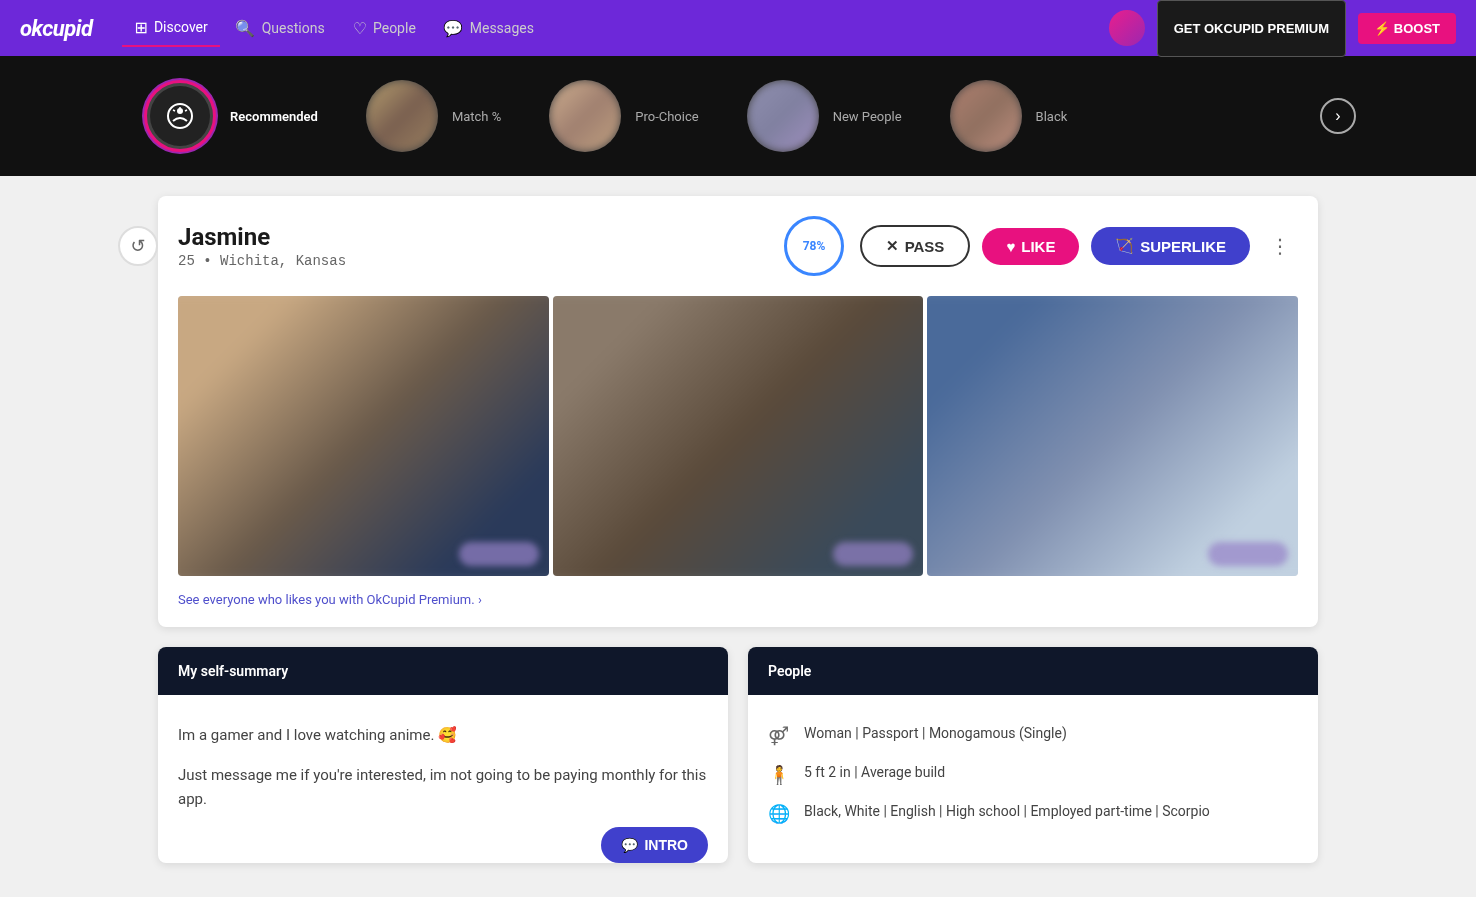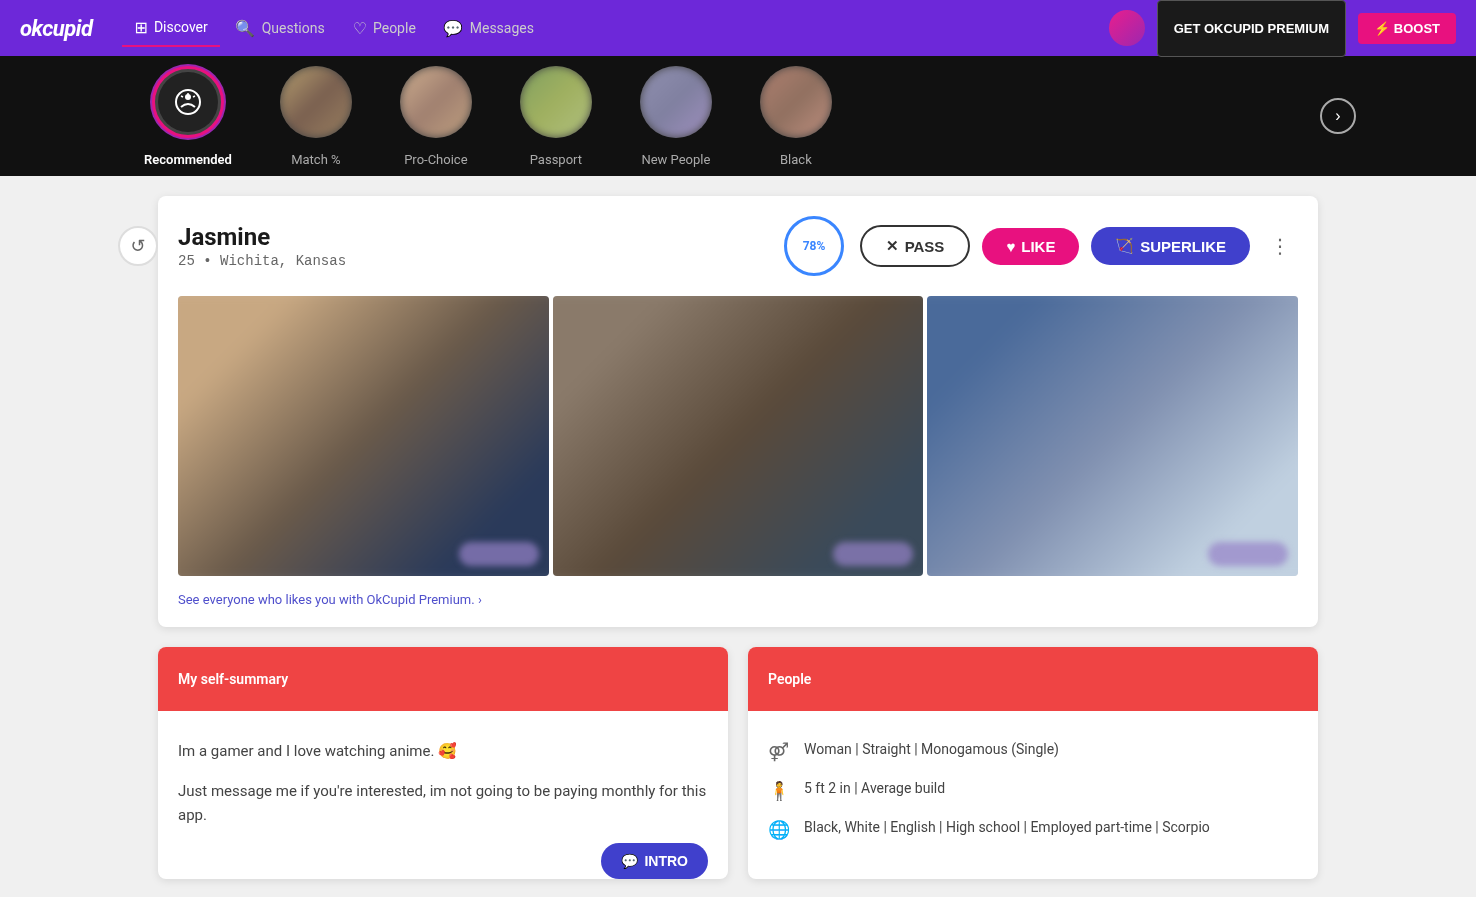--- a/index.html
+++ b/index.html
@@ -87,21 +87,20 @@
       background: #111;
       display: flex;
       align-items: center;
       padding: 0 120px;
       gap: 0;
       height: 120px;
       overflow: hidden;
     }
     .category-item {
       display: flex;
-      flex-direction: column;
       align-items: center;
       gap: 14px;
       cursor: pointer;
       padding: 0 24px;
       min-width: 110px;
     }
     .category-thumb {
       width: 72px;
       height: 72px;
       border-radius: 50%;
@@ -330,23 +329,23 @@
       grid-template-columns: 1fr 1fr;
       gap: 20px;
     }
     .info-section {
       background: white;
       border-radius: 8px;
       overflow: hidden;
       box-shadow: 0 2px 8px rgba(0,0,0,0.1);
     }
     .info-header {
-      background: #ef4444;
-      color: white;
-      padding: 24px 20px;
+      background: #0f172a;
+      color: white;
+      padding: 16px 20px;
       font-size: 14px;
       font-weight: 600;
     }
     .info-body {
       padding: 20px;
       margin-top: 8px;
     }
     .info-text {
       color: #444;
       font-size: 15px;
@@ -440,26 +439,20 @@
     <span class="category-label inactive">Match %</span>
   </div>
 
   <div class="category-item">
     <div class="category-thumb">
       <div class="thumb-blur thumb-color-3"></div>
     </div>
     <span class="category-label inactive">Pro-Choice</span>
   </div>
 
-  <div class="category-item">
-    <div class="category-thumb">
-      <div class="thumb-blur thumb-color-4"></div>
-    </div>
-    <span class="category-label inactive">Passport</span>
-  </div>
 
   <div class="category-item">
     <div class="category-thumb">
       <div class="thumb-blur thumb-color-5"></div>
     </div>
     <span class="category-label inactive">New People</span>
   </div>
 
   <div class="category-item">
     <div class="category-thumb">
@@ -537,21 +530,21 @@
           <span>INTRO</span>
         </button>
       </div>
     </div>
 
     <div class="info-section">
       <div class="info-header">People</div>
       <div class="info-body">
         <div class="detail-row">
           <span class="detail-icon">⚤</span>
-          <span class="detail-text">Woman | Straight | Monogamous (Single)</span>
+          <span class="detail-text">Woman | Passport | Monogamous (Single)</span>
         </div>
         <div class="detail-row">
           <span class="detail-icon">🧍</span>
           <span class="detail-text">5 ft 2 in | Average build</span>
         </div>
         <div class="detail-row">
           <span class="detail-icon">🌐</span>
           <span class="detail-text">Black, White | English | High school | Employed part-time | Scorpio</span>
         </div>
       </div>

